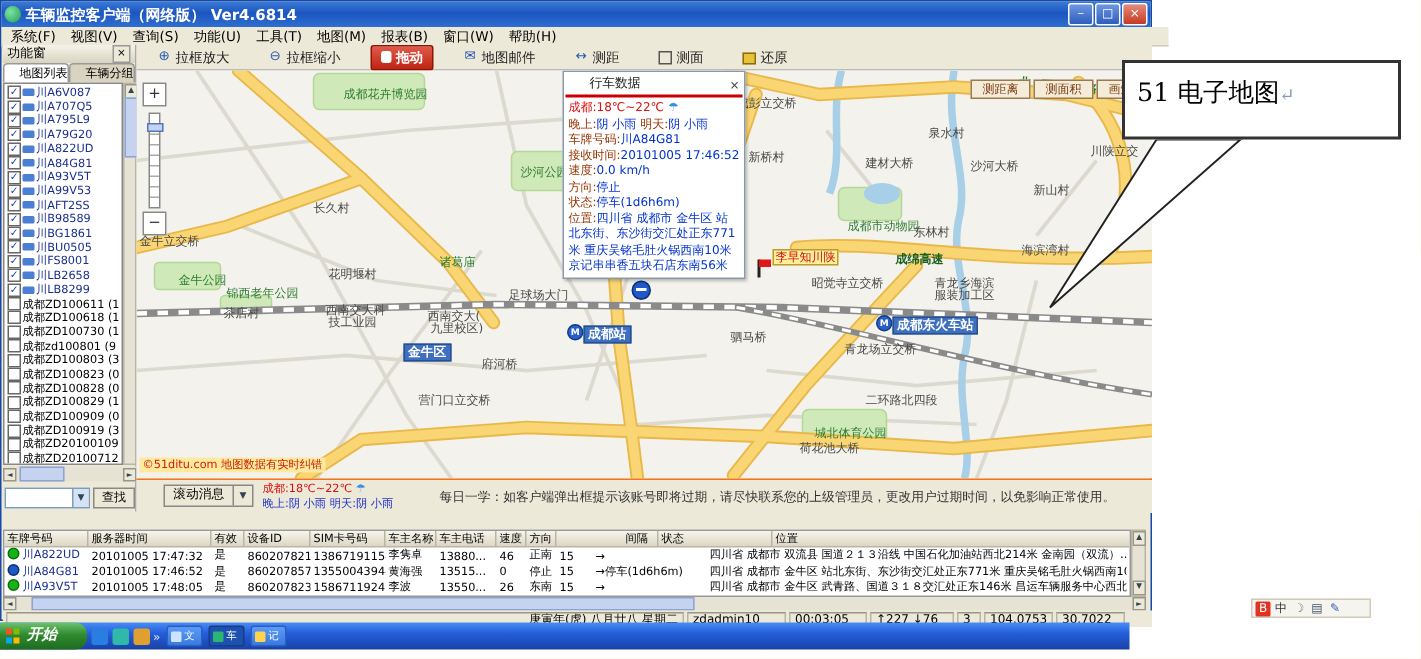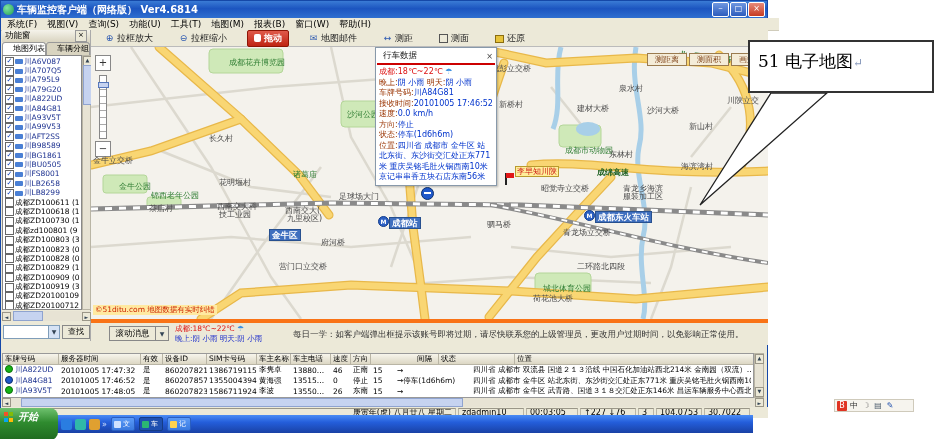--- a/index.html
+++ b/index.html
@@ -78,31 +78,31 @@
   
   #marker-stop{position:absolute;width:11px;height:11px;border-radius:50%;background:#1f58c9;border:1px solid #0c306e;}
   #marker-stop::after{content:"";position:absolute;left:2px;top:4px;width:7px;height:2px;background:#fff;}
   .vlabel{position:absolute;background:#ffef9a;border:1px solid #b99b2e;color:#cc1111;font-size:8px;line-height:9px;
     padding:0 1px;white-space:nowrap;}
   #flag{position:absolute;width:9px;height:12px;}
   #flag .pole{position:absolute;left:0;top:0;width:1.5px;height:12px;background:#222;}
   #flag .cloth{position:absolute;left:1px;top:0;width:8px;height:5px;background:#e01818;}
   
   #popup{position:absolute;left:284px;top:0px;width:120px;background:#fff;border:1px solid #8899aa;box-shadow:1px 1px 2px rgba(0,0,0,.25);}
-  #popup .ph{display:flex;align-items:center;padding:2px 3px 1px 7px;}
+  #popup .ph{display:flex;align-items:center;padding:2px 3px 1px 17px;}
   #popup .ph .t{flex:1;font-size:8.5px;color:#222;}
   #popup .ph .x{font-size:8px;color:#444;}
   #popup .redline{height:2px;background:#cc0000;margin:0 1px;}
   #popup .pbody{padding:2px 3px;font-size:8px;line-height:10.5px;}
   .plabel{color:#993300;}
   .pvalue{color:#0033cc;}
   .pred{color:#dd1111;}
   .pumb{color:#3a8fe0;}
   
-  #msgbar{left:90px;top:318px;width:677px;height:22px;background:#ece9d8;border-top:4px solid #f97316;}
+  #msgbar{left:90px;top:318px;width:677px;height:22px;background:#ece9d8;border-top:1px solid #f97316;}
   #scrollmsg-btn{position:absolute;left:18px;top:3px;width:60px;height:15px;background:#ece9d8;border:1px solid #888;
     display:flex;box-sizing:border-box;}
   #scrollmsg-btn .l{flex:1;font-size:8.5px;line-height:13px;text-align:center;}
   #scrollmsg-btn .dd{width:12px;border-left:1px solid #888;font-size:6px;line-height:13px;text-align:center;color:#345;}
   #mweather1{position:absolute;left:84px;top:1px;font-size:7.5px;color:#dd1111;white-space:nowrap;}
   #mweather2{position:absolute;left:84px;top:11px;font-size:7.5px;color:#2233cc;white-space:nowrap;}
   #dailytip{position:absolute;left:202px;top:6px;font-size:8.5px;color:#333;white-space:nowrap;}
   
   #countsline{left:1px;top:340px;width:766px;height:12px;background:#ece9d8;border-top:1px solid #fff;
     font-size:8.5px;line-height:12px;padding-left:6px;box-sizing:border-box;}
@@ -118,21 +118,21 @@
   #t-vscroll{left:753px;top:352px;width:10px;height:45px;background:#e7e3d4;border:1px solid #b9b5a5;box-sizing:border-box;}
   #t-hscroll{left:1px;top:397px;width:762px;height:9px;background:#e7e3d4;display:flex;align-items:center;}
   #t-hthumb{margin-left:10px;width:440px;height:7px;background:#c6d3f0;border:1px solid #8fa3cf;}
   .hs-arrow{width:9px;height:9px;font-size:5px;line-height:9px;text-align:center;color:#345;background:#ece9d8;border:1px solid #9a9688;box-sizing:border-box;}
   
   #statusbar{left:1px;top:406px;width:766px;height:11px;background:#ece9d8;display:flex;gap:2px;padding:1px 2px;box-sizing:border-box;}
   .scell{border:1px solid #b9b5a5;border-top-color:#9a9688;background:#ece9d8;font-size:8px;line-height:8px;
     padding:0 3px;white-space:nowrap;overflow:hidden;box-sizing:border-box;}
   
   #taskbar{left:0;top:415px;width:753px;height:18px;background:linear-gradient(180deg,#4a8cf5,#245edb 40%,#1941a5);display:flex;align-items:center;}
-  #startbtn{height:32px;width:58px;border-radius:0 8px 8px 0;background:linear-gradient(180deg,#6fc26f,#2f8b2f 45%,#1f6b1f);
+  #startbtn{height:18px;width:58px;border-radius:0 8px 8px 0;background:linear-gradient(180deg,#6fc26f,#2f8b2f 45%,#1f6b1f);
     color:#fff;font-weight:bold;font-style:italic;font-size:10px;line-height:18px;padding-left:18px;box-sizing:border-box;position:relative;}
   #winlogo{position:absolute;left:4px;top:4px;width:10px;height:10px;display:grid;grid-template-columns:4px 4px;grid-gap:1px;}
   #winlogo i{display:block;width:4px;height:4px;}
   .ql{width:11px;height:11px;margin-left:3px;border-radius:2px;}
   #ql-more{color:#cfe0ff;font-size:8px;margin-left:2px;}
   .taskbtn{height:14px;width:24px;margin-left:4px;border-radius:2px;background:linear-gradient(180deg,#5a9af7,#3a7ae0);
     border:1px solid #2a5ec0;color:#fff;font-size:7px;line-height:12px;display:flex;align-items:center;padding:0 2px;box-sizing:border-box;gap:2px;}
   .taskbtn.pressed{background:#1e50b0;border-color:#163c85;}
   .tb-ico{width:7px;height:7px;flex:none;border-radius:1px;}
   

